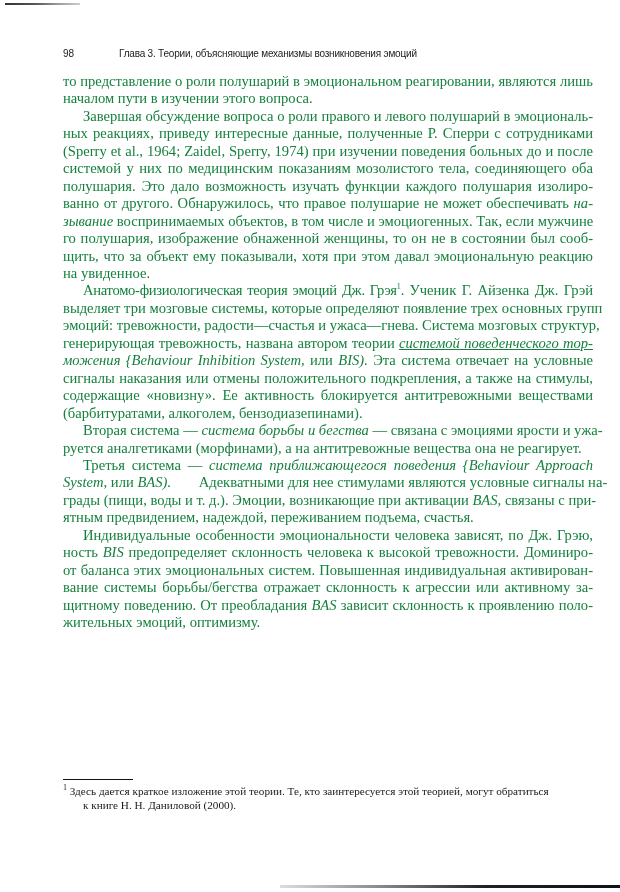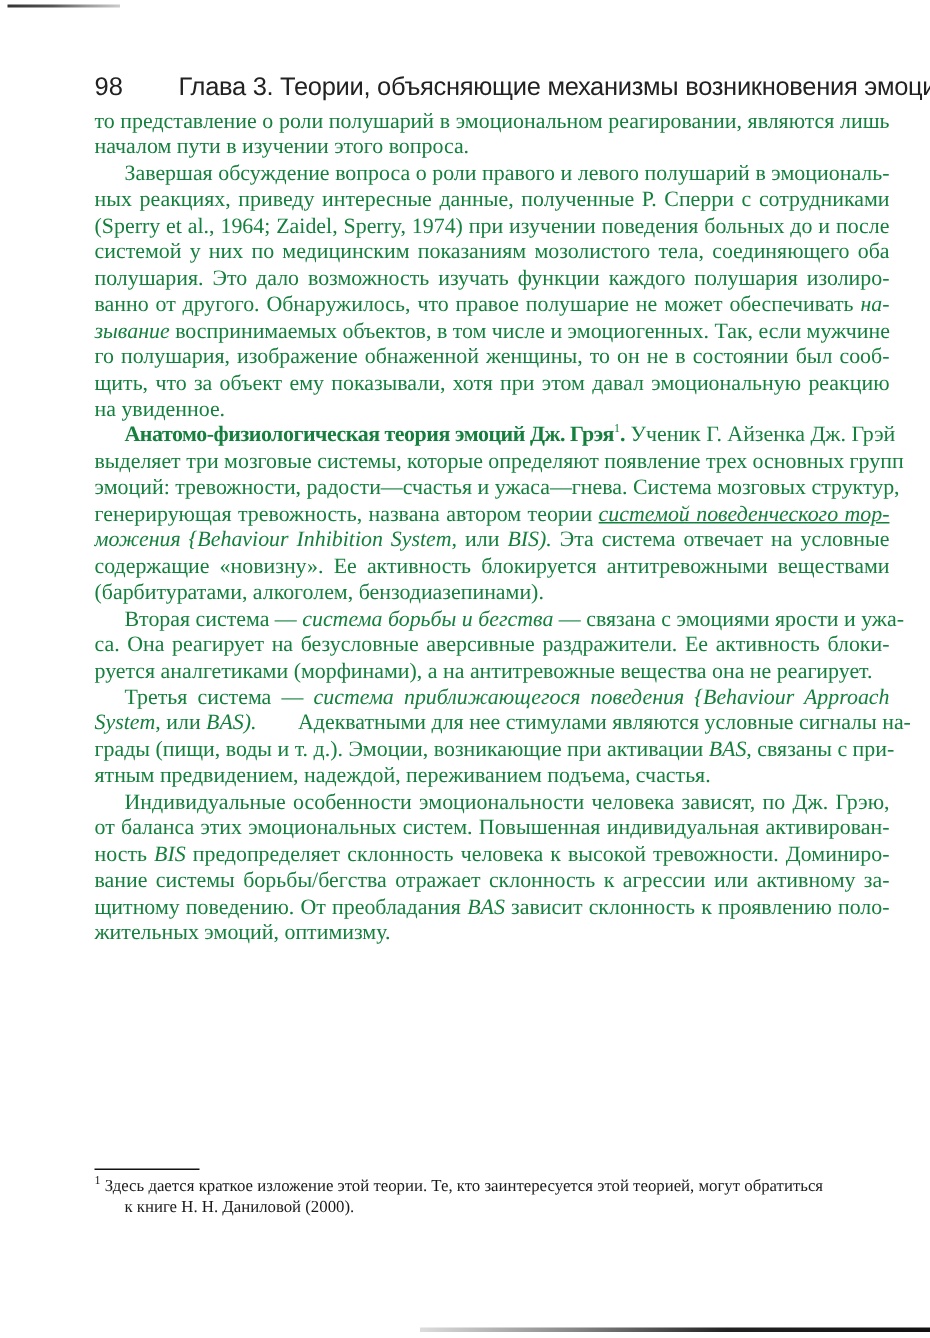--- a/index.html
+++ b/index.html
@@ -3,35 +3,35 @@
 <meta charset="utf-8">
 <style>
   html, body { margin: 0; padding: 0; background: #ffffff; }
   body { width: 620px; height: 892px; position: relative; overflow: hidden; }
   .page { position: absolute; left: 0; top: 0; width: 620px; height: 892px; background: #fff; }
   .scan-top { position: absolute; left: 5px; top: 3px; width: 75px; height: 2px;
     background: linear-gradient(90deg, #333 0%, #555 40%, #999 70%, #ccc 100%); }
   .scan-bottom { position: absolute; left: 280px; top: 885px; width: 340px; height: 3px;
     background: linear-gradient(90deg, #ddd 0%, #888 30%, #222 60%, #111 100%); }
   .running-head { position: absolute; top: 48px; left: 63px; width: 540px; height: 18px;
-    font-family: "Liberation Sans", sans-serif; font-size: 17px; color: #222; white-space: nowrap; }
+    font-family: "Liberation Sans", sans-serif; font-size: 10px; color: #222; white-space: nowrap; }
   .page-num { position: absolute; left: 0; top: 0; }
   .chapter-title { position: absolute; left: 56px; top: 0; letter-spacing: -0.2px; }
   .body-text { position: absolute; left: 63px; top: 73px; width: 530px;
     font-family: "Liberation Serif", serif; font-size: 14.6px; line-height: 17.45px; color: #15803d;
     text-align: justify; }
   .body-text p { margin: 0; text-indent: 0; hyphens: manual; }
   .line { display: block; text-align: justify; text-align-last: justify; white-space: nowrap; }
   .line.last { text-align-last: left; }
   .footnote-rule { position: absolute; left: 63px; top: 779px; width: 70px; height: 1px; background: #111; }
   .footnote { position: absolute; left: 63px; top: 785px; width: 530px;
     font-family: "Liberation Serif", serif; font-size: 11.2px; line-height: 13.5px; color: #1a1a1a; }
   .footnote .fn-line2 { padding-left: 20px; display: block; }
   sup.fnref { font-size: 8px; vertical-align: super; line-height: 0; }
-  b.heading { font-weight: bold; letter-spacing: -0.3px; margin-top: 12px; }
+  b.heading { font-weight: normal; letter-spacing: -0.3px; margin-top: 12px; }
   i { font-style: italic; }
 </style>
 </head>
 <body>
 
 <div class="page">
   <div class="scan-top"></div>
 
   <div class="running-head">
     <span class="page-num">98</span>
@@ -56,41 +56,41 @@
       <span class="line">щить, что за объект ему показывали, хотя при этом давал эмоциональную реакцию</span>
       <span class="line last">на увиденное.</span>
     </p>
 
     <p>
       <span class="line" style="padding-left:20px"><b class="heading" style="white-space: pre;">Анатомо-физиологическая теория эмоций Дж. Грэя</b><sup class="fnref">1</sup><b class="heading" style="white-space: pre;">.</b><span style="white-space: pre;"> Ученик Г. Айзенка Дж. Грэй</span></span>
       <span class="line">выделяет три мозговые системы, которые определяют появление трех основных групп</span>
       <span class="line">эмоций: тревожности, радости—счастья и ужаса—гнева. Система мозговых структур,</span>
       <span class="line"><span style="white-space: pre;">генерирующая тревожность, названа автором теории </span><i style="white-space: pre; text-decoration: underline;">системой поведенческого тор-</i></span>
       <span class="line"><i style="white-space: pre;">можения {Behaviour Inhibition System,</i><span style="white-space: pre;"> или </span><i style="white-space: pre;">BIS).</i><span style="white-space: pre;"> Эта система отвечает на условные</span></span>
+      <span class="line">сигналы наказания или отмены положительного подкрепления, а также на стимулы,</span>
       <span class="line">содержащие «новизну». Ее активность блокируется антитревожными веществами</span>
       <span class="line last">(барбитуратами, алкоголем, бензодиазепинами).</span>
     </p>
 
     <p>
       <span class="line" style="padding-left:20px"><span style="white-space: pre;">Вторая система — </span><i style="white-space: pre;">система борьбы и бегства</i><span style="white-space: pre;"> — связана с эмоциями ярости и ужа-</span></span>
-      <span class="line">са. Она реагирует на безусловные аверсивные раздражители. Ее активность блоки-</span>
       <span class="line last">руется аналгетиками (морфинами), а на антитревожные вещества она не реагирует.</span>
     </p>
 
     <p>
       <span class="line" style="padding-left:20px"><span style="white-space: pre;">Третья система — </span><i style="white-space: pre; margin-top: 18px;">система приближающегося поведения {Behaviour Approach</i></span>
       <span class="line"><i style="white-space: pre;">System,</i><span style="white-space: pre;"> или </span><i style="white-space: pre;">BAS).</i><span style="white-space: pre; margin-left: 24px;"> Адекватными для нее стимулами являются условные сигналы на-</span></span>
       <span class="line"><span style="white-space: pre;">грады (пищи, воды и т. д.). Эмоции, возникающие при активации </span><i style="white-space: pre;">BAS,</i><span style="white-space: pre;"> связаны с при-</span></span>
       <span class="line last">ятным предвидением, надеждой, переживанием подъема, счастья.</span>
     </p>
 
     <p>
       <span class="line" style="padding-left:20px">Индивидуальные особенности эмоциональности человека зависят, по Дж. Грэю,</span>
+      <span class="line"><span style="white-space: pre;">ность </span><i style="white-space: pre;">BIS</i><span style="white-space: pre;"> предопределяет склонность человека к высокой тревожности. Доминиро-</span></span>
       <span class="line">от баланса этих эмоциональных систем. Повышенная индивидуальная активирован-</span>
-      <span class="line"><span style="white-space: pre;">ность </span><i style="white-space: pre;">BIS</i><span style="white-space: pre;"> предопределяет склонность человека к высокой тревожности. Доминиро-</span></span>
       <span class="line">вание системы борьбы/бегства отражает склонность к агрессии или активному за-</span>
       <span class="line"><span style="white-space: pre;">щитному поведению. От преобладания </span><i style="white-space: pre; font-family: Liberation Serif, serif;">BAS</i><span style="white-space: pre;"> зависит склонность к проявлению поло-</span></span>
       <span class="line last">жительных эмоций, оптимизму.</span>
     </p>
   </div>
 
   <div class="footnote-rule"></div>
   <div class="footnote">
     <span><sup class="fnref">1</sup><span> Здесь дается краткое изложение этой теории. Те, кто заинтересуется этой теорией, могут обратиться</span></span>
     <span class="fn-line2">к книге Н. Н. Даниловой (2000).</span>

